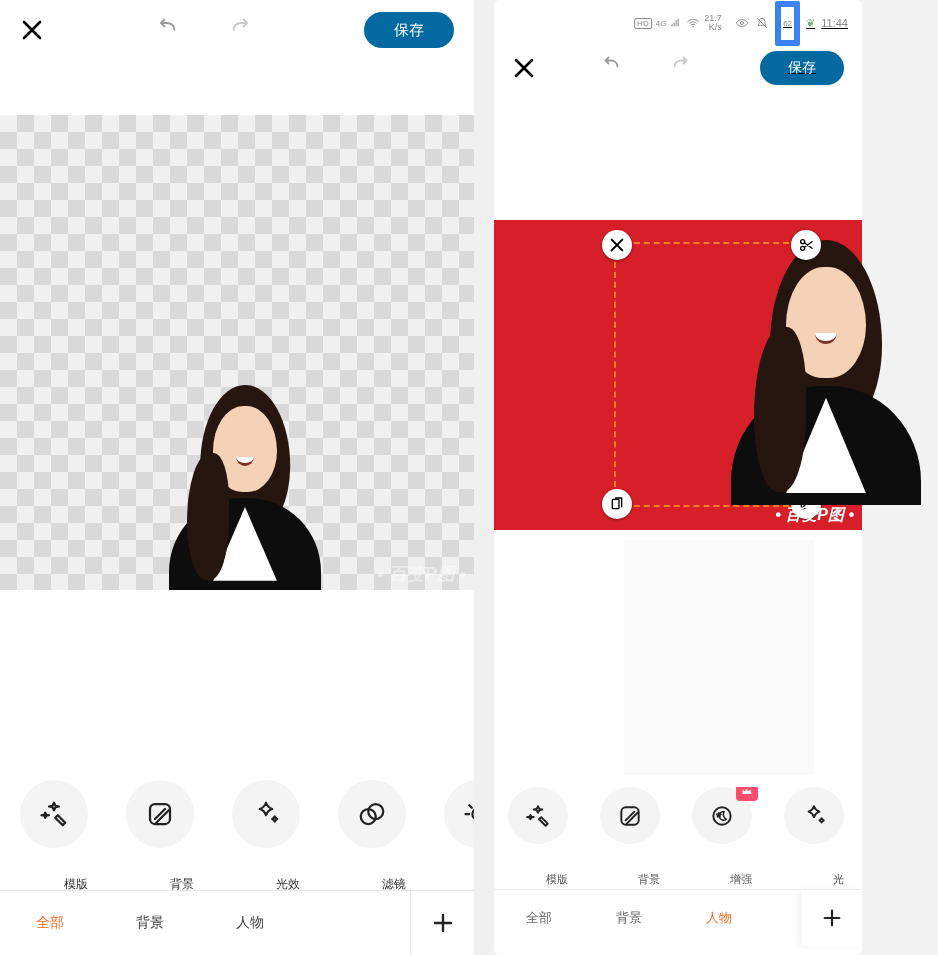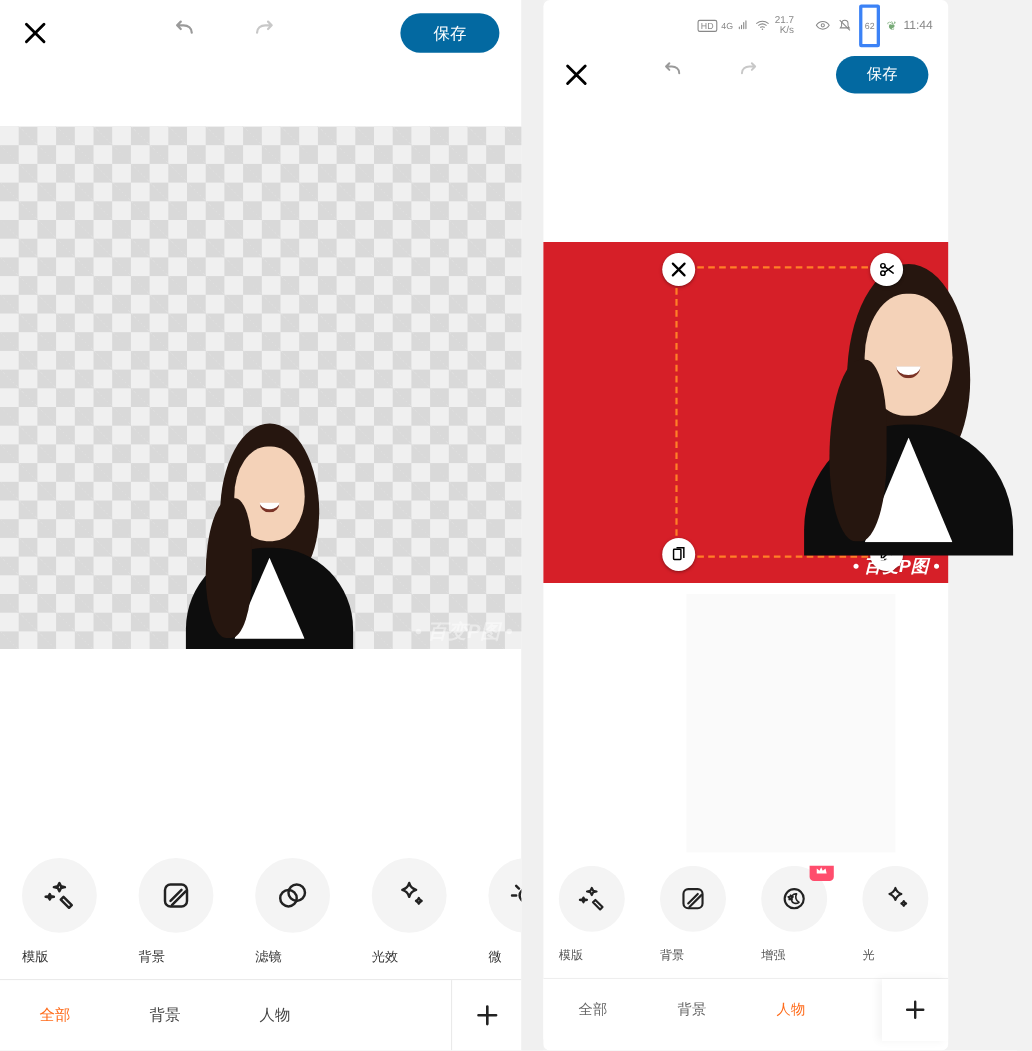--- a/index.html
+++ b/index.html
@@ -45,37 +45,37 @@
             border-radius:48% 48% 0 0 / 80% 80% 0 0; z-index:1; }
   .jacket::after{content:"";position:absolute;top:10%;left:50%;transform:translateX(-50%);
             width:42%;height:80%;background:#fff;
             clip-path:polygon(50% 0,100% 100%,0 100%);}
   .hair-front { position:absolute; top:33%; left:14%; width:26%; height:62%;
                 background:#26160f; border-radius:60% 40% 50% 50%; z-index:3; }
 
   
   .l-tools { height:110px; margin-top:190px; display:flex; align-items:flex-start;
              padding-left:20px; gap:38px; overflow:hidden; }
-  .tool { display:flex; flex-direction:column; align-items:flex-start; gap:14px;
+  .tool { display:flex; flex-direction:column; align-items:flex-end; gap:28px;
           flex-shrink:0; cursor:pointer; }
   .tool .circ { width:68px; height:68px; border-radius:50%; background:#f4f4f4;
                 display:flex; align-items:center; justify-content:center; }
   .tool .circ svg { width:30px; height:30px; stroke:#222; }
   .tool .lbl { font-size:12px; color:#333; }
 
   .l-tabs { height:64px; border-top:1px solid #eaeaea; display:flex; align-items:center; }
   .l-tabs .tab { width:100px; text-align:center; font-size:14px; color:#444; cursor:pointer; }
   .l-tabs .tab.active { color:#ff6b1a; }
   .l-tabs .sp2 { flex:1; }
   .l-tabs .plus-box { width:64px; height:64px; border-left:1px solid #eaeaea;
                       display:flex; align-items:center; justify-content:center; cursor:pointer; }
 
   
   .right { width:368px; height:955px; background:#fff; display:flex; flex-direction:column;
-           position:relative; padding-top:10px; border-radius:6px;}
+           position:relative; padding-top:10px; border-radius:6px;text-decoration:underline;}
   .stat { height:26px; display:flex; align-items:center; justify-content:flex-end;
           padding:0 14px; font-size:11px; color:#888; gap:6px; }
   .stat .left-cluster { position:absolute; left:50%; transform:translateX(-50%);
                         display:flex; align-items:center; gap:4px; }
   .stat .kbps { font-size:9px; line-height:1; text-align:right; }
   .stat svg { display:block; }
 
   .r-top { height:64px; display:flex; align-items:center; padding:0 18px; }
   .r-top .sp { flex:1; }
   .r-top .undo,.r-top .redo { margin:0 18px; }
@@ -245,32 +245,32 @@
         <div class="circ">
             <svg viewBox="0 0 24 24">
               <use href="#i-slashbox"></use>
             </svg>
           </div>
         <span class="lbl">背景</span>
       </div>
       <div class="tool">
         <div class="circ">
             <svg viewBox="0 0 24 24">
+              <use href="#i-star"></use>
+            </svg>
+          </div>
+        <span class="lbl">光效</span>
+      </div>
+      <div class="tool">
+        <div class="circ">
+            <svg viewBox="0 0 24 24">
               <use href="#i-venn"></use>
             </svg>
           </div>
         <span class="lbl">滤镜</span>
-      </div>
-      <div class="tool">
-        <div class="circ">
-            <svg viewBox="0 0 24 24">
-              <use href="#i-star"></use>
-            </svg>
-          </div>
-        <span class="lbl">光效</span>
       </div>
       <div class="tool">
         <div class="circ">
             <svg viewBox="0 0 24 24">
               <use href="#i-sun"></use>
             </svg>
           </div>
         <span class="lbl">微</span>
       </div>
     </div>
@@ -305,21 +305,21 @@
         <span class="kbps">
           <span>21.7</span><br><span>K/s</span>
         </span>
       </div>
       <svg viewBox="0 0 24 24" width="14" height="14">
           <use href="#i-eye"></use>
         </svg>
       <svg viewBox="0 0 24 24" width="14" height="14">
           <use href="#i-bell"></use>
         </svg>
-      <span style="border:3px solid #3b82f6;border-radius:2px;padding:12px 2px;font-size:8px;">62</span>
+      <span style="border:6px solid #3b82f6;border-radius:2px;padding:12px 2px;font-size:8px;">62</span>
       <span style="color:#7a7;">❦</span>
       <span>11:44</span>
     </div>
 
     <div class="r-top">
       <span class="close-x">
         <svg viewBox="0 0 24 24">
             <use href="#i-close"></use>
           </svg>
       </span>

